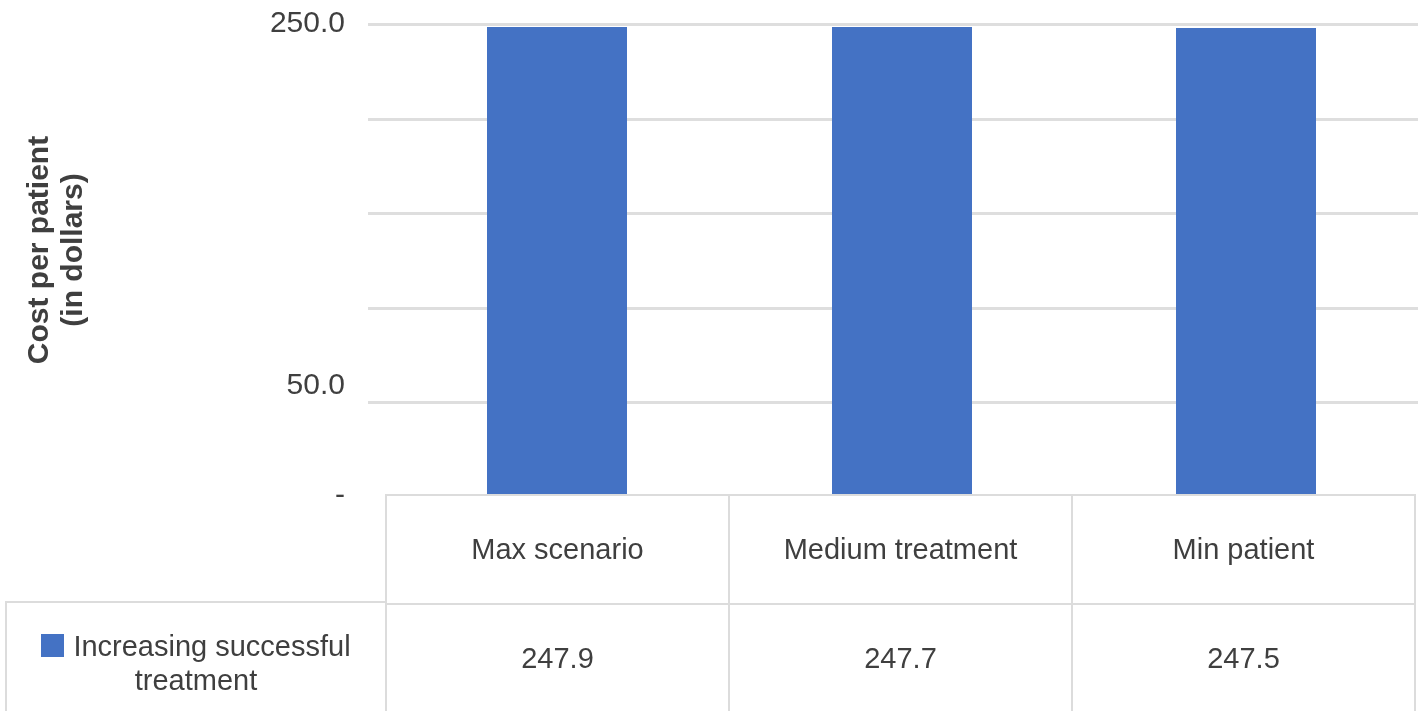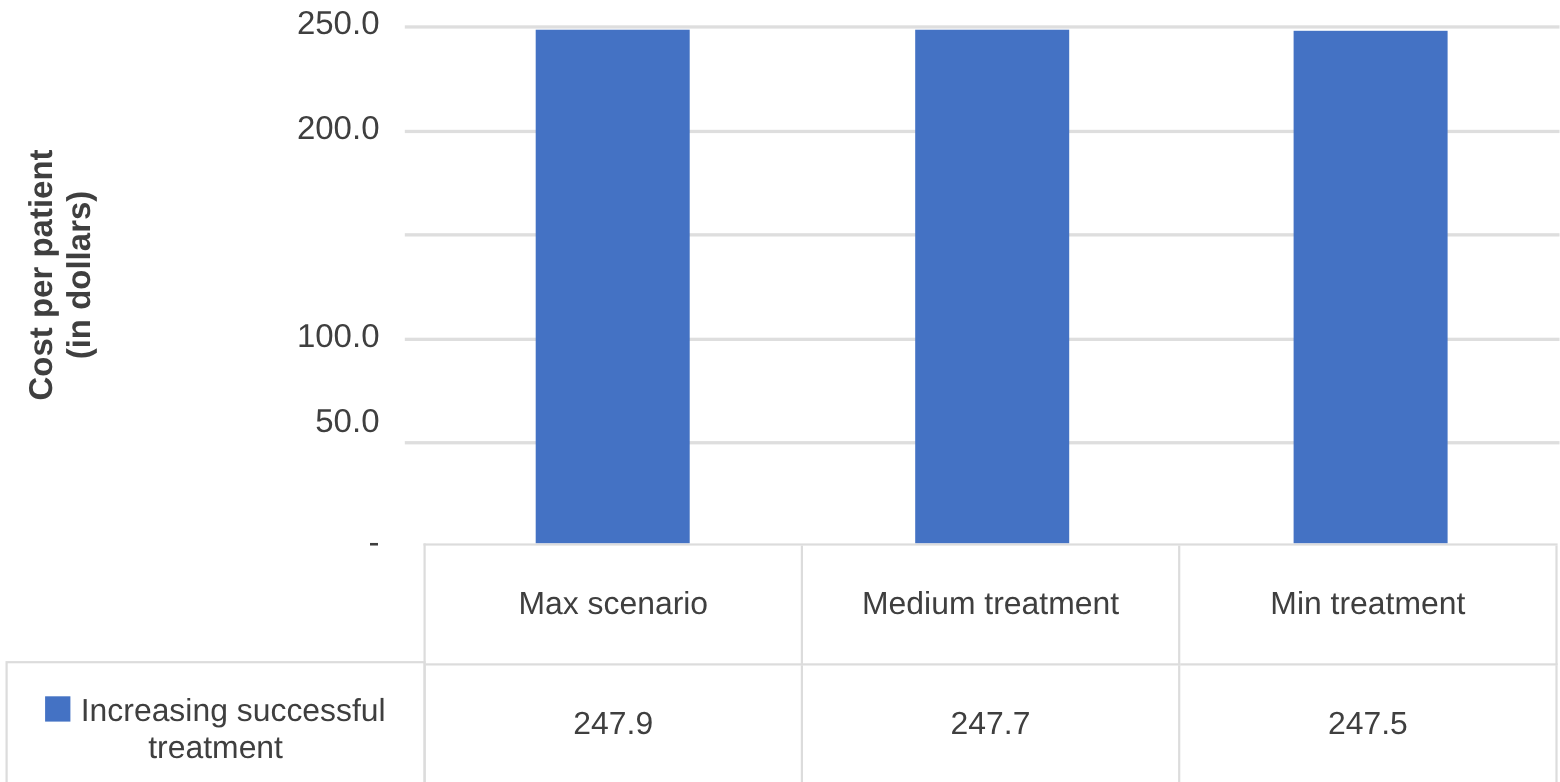--- a/index.html
+++ b/index.html
@@ -148,42 +148,40 @@
 <div id="chart-root">
 
   <div id="axis-title-wrap">
     <div id="axis-title">
       <span class="ln">Cost per patient</span>
       <span class="ln">(in dollars)</span>
     </div>
   </div>
 
   <div class="ytick" style="top:7px;text-align:right;">250.0</div>
-  <div class="ytick" style="top:102px;">200.0</div>
-  <div class="ytick" style="top:291px;">100.0</div>
   <div class="ytick" style="top:369px;">50.0</div>
   <div class="ytick" style="top:479px;">-</div>
 
   <div class="gridline" style="top:23px;"></div>
   <div class="gridline" style="top:118px;"></div>
   <div class="gridline" style="top:212px;"></div>
   <div class="gridline" style="top:307px;"></div>
   <div class="gridline" style="top:401px;"></div>
 
   <div id="plot">
     <div class="bar" style="left: 487px; width: 140px; height: 467px; background: rgb(68, 114, 196);"></div>
     <div class="bar" style="left: 832px; width: 140px; height: 467px; background: rgb(68, 114, 196);"></div>
     <div class="bar" style="left: 1176px; width: 140px; height: 466px; background: rgb(68, 114, 196);"></div>
   </div>
 
   <div id="data-table">
     <div class="dt-row" id="dt-header-row">
       <div class="dt-cell">Max scenario</div>
       <div class="dt-cell">Medium treatment</div>
-      <div class="dt-cell">Min treatment</div>
+      <div class="dt-cell">Min patient</div>
     </div>
     <div class="dt-row" id="dt-value-row">
       <div class="dt-cell">247.9</div>
       <div class="dt-cell">247.7</div>
       <div class="dt-cell">247.5</div>
     </div>
   </div>
 
   <div id="legend-cell">
     <div id="legend-inner"><span id="legend-swatch"></span><span>Increasing successful treatment</span></div>

